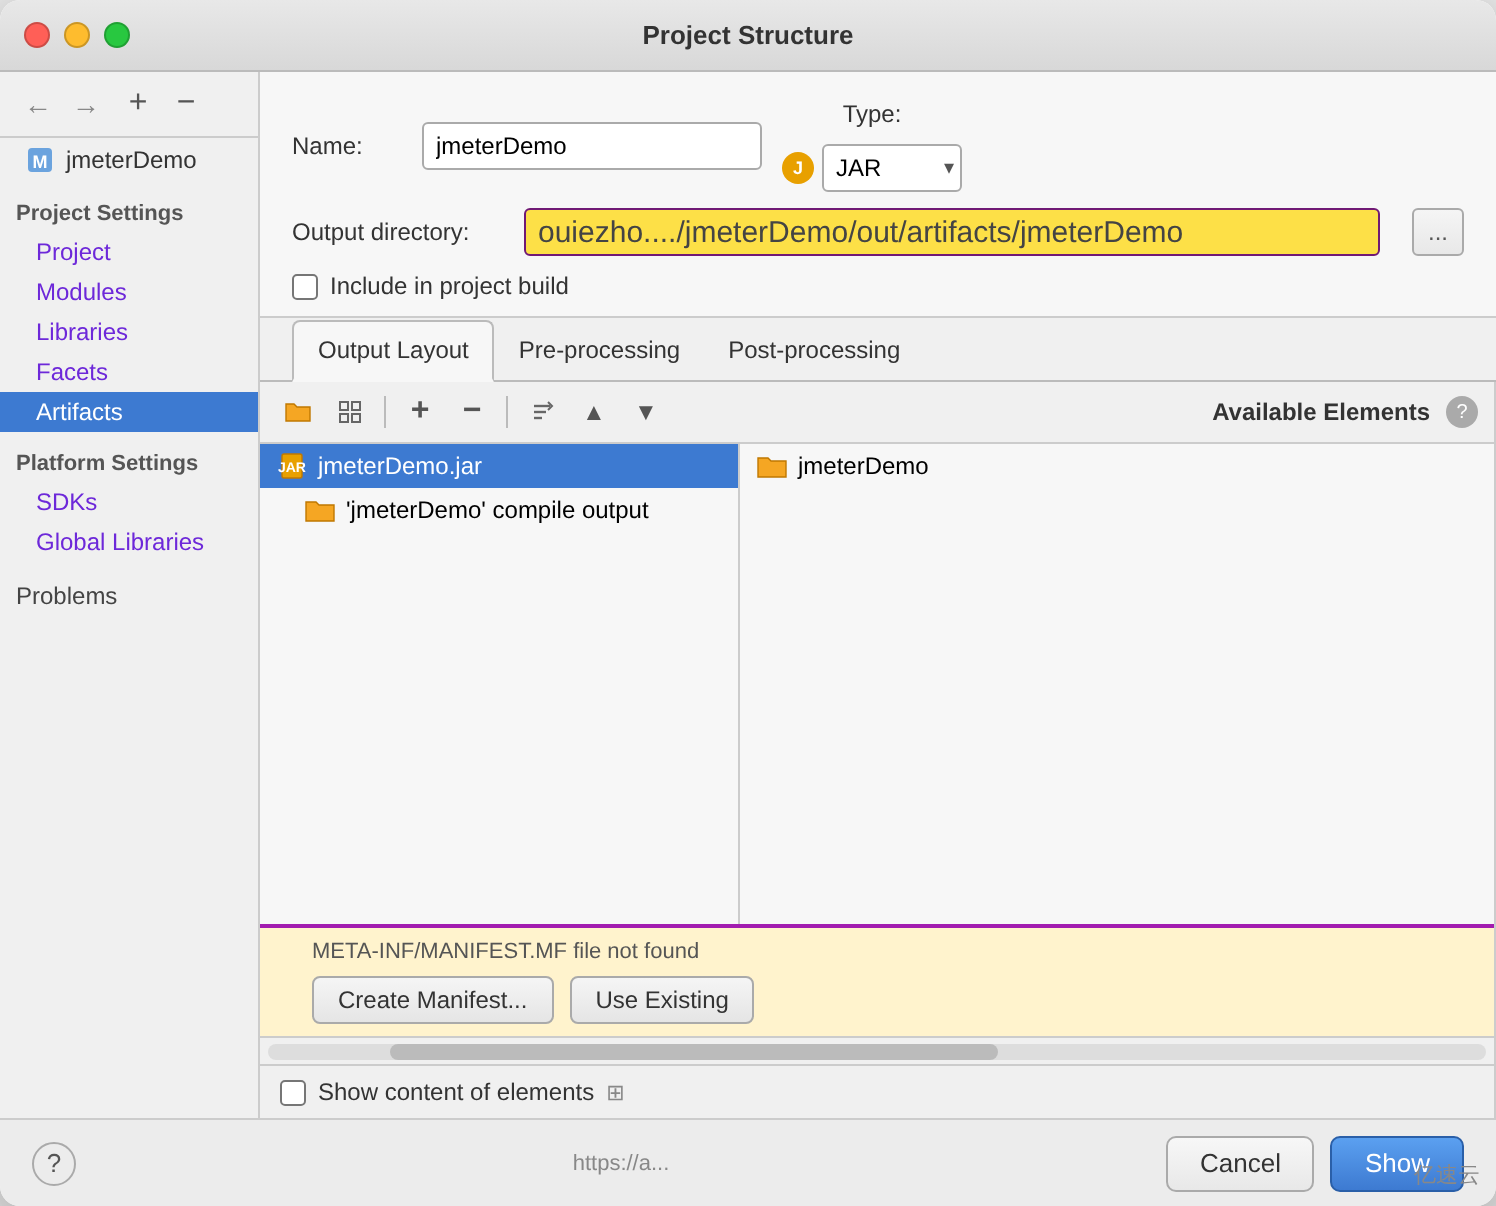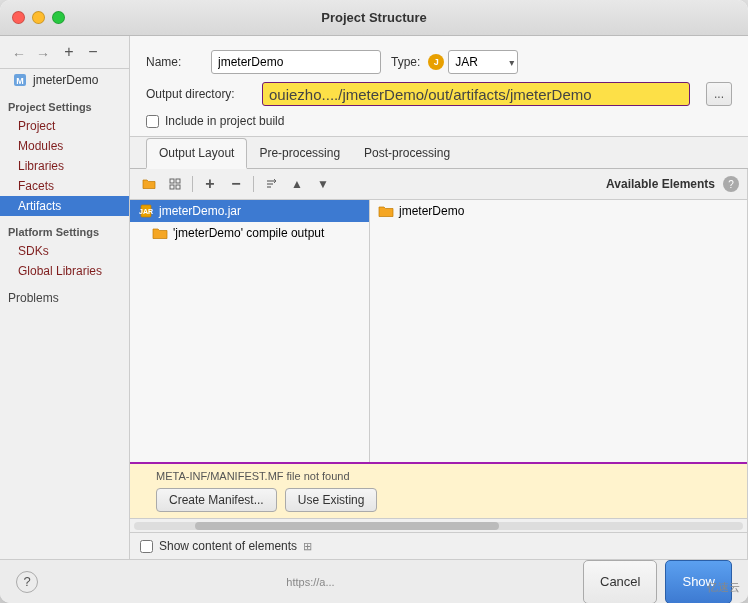--- a/index.html
+++ b/index.html
@@ -119,21 +119,21 @@
       font-size: 11px;
       font-weight: 700;
       color: #555;
       padding: 10px 8px 3px 8px;
       text-transform: none;
     }
     .sidebar-item-link {
       padding: 3px 8px 3px 18px;
       cursor: pointer;
       font-size: 12px;
-      color: #7f1d1d;
+      color: #6d28d9;
       display: block;
     }
     .sidebar-item-active {
       background: #3d7ad1 !important;
       color: white !important;
     }
     .problems-label {
       padding: 10px 8px 3px 8px;
       font-size: 12px;
       color: #444;
@@ -469,21 +469,21 @@
       margin: 0 auto;
       font-size: 11px;
       color: #888;
     }
     .footer-buttons {
       display: flex;
       gap: 8px;
       align-items: center;
     }
     .footer-btn {
-      height: 44px;
+      height: 28px;
       padding: 0 16px;
       border-radius: 5px;
       font-size: 13px;
       cursor: pointer;
     }
     .btn-cancel {
       background: linear-gradient(to bottom, #f7f7f7, #e8e8e8);
       border: 1px solid #aaa;
       color: #333;
     }
@@ -496,20 +496,21 @@
       position: absolute;
       bottom: 8px;
       right: 8px;
       font-size: 11px;
       color: #888;
     }
     .type-row {
       display: flex;
       align-items: center;
       gap: 8px;
+      flex-direction: column;
     }
   </style>
 </head>
 <body>
 
 <div class="window">
 
   <div class="titlebar">
     <div class="traffic-lights">
       <div class="traffic-light tl-close"></div>

